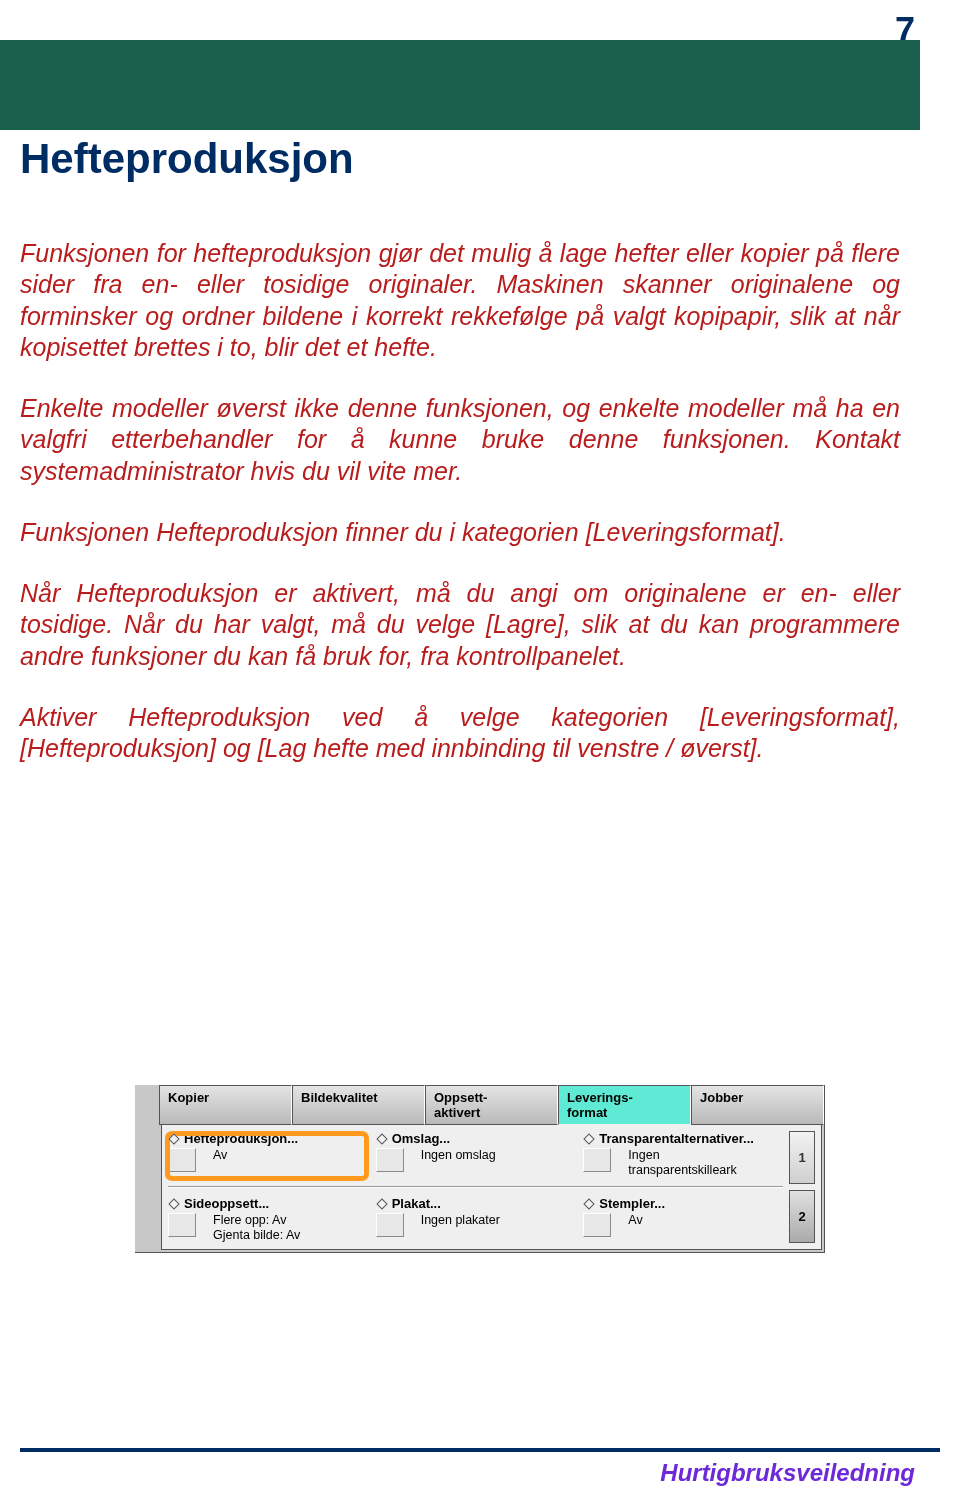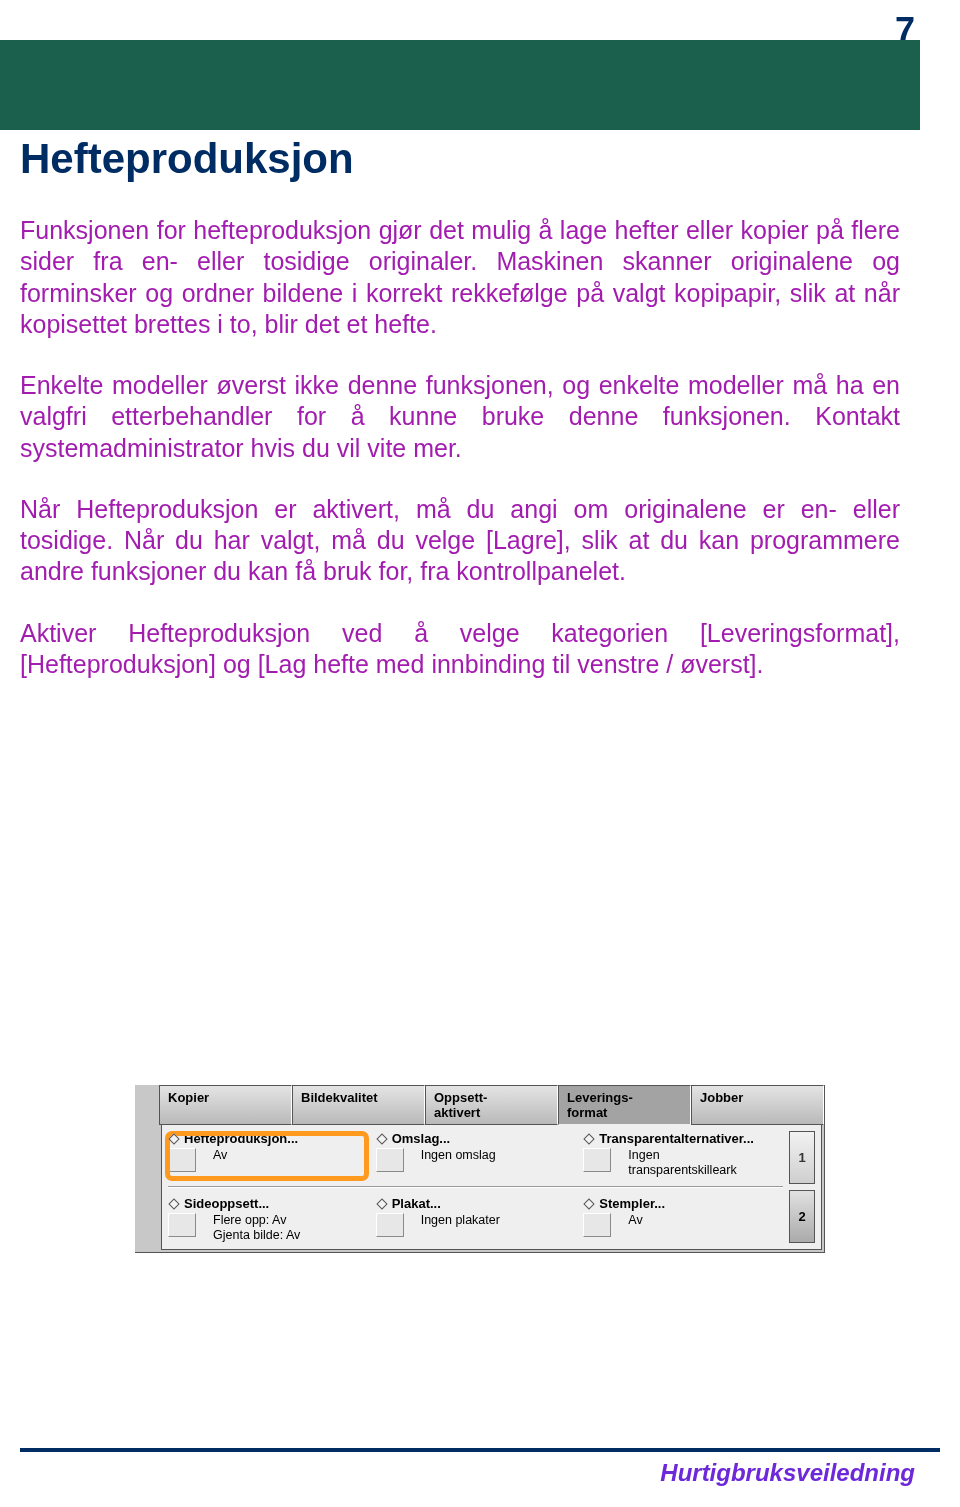--- a/index.html
+++ b/index.html
@@ -31,25 +31,26 @@
     position: absolute;
     left: 20px;
     top: 135px;
     color: #002c64;
     font-weight: bold;
     font-size: 42px;
   }
   .content {
     position: absolute;
     left: 20px;
-    top: 215px;
+    top: 238px;
     width: 880px;
-    color: #a21caf;
+    color: #b91c1c;
     font-size: 25px;
     line-height: 1.25;
+    font-style: italic;
   }
   .content p { margin-bottom: 30px; text-align: justify; }
   .ui {
     position: absolute;
     left: 135px;
     top: 1085px;
     width: 690px;
     background: #c8c8c8;
     font-size: 14px;
     color: #000;
@@ -65,21 +66,21 @@
     border: 1px solid #545454;
     border-right: 1px solid #fff;
     padding: 4px 8px 3px;
     font-weight: bold;
     font-size: 13px;
     height: 40px;
     display: flex;
     align-items: flex-start;
   }
   .tab.active {
-    background: #a3a3a3;
+    background: #5eead4;
     border-bottom: 1px solid #efefef;
   }
   .panel {
     background: #efefef;
     border: 1px solid #545454;
     border-top: none;
     margin: 0 2px 2px 2px;
     padding: 6px 6px 6px 6px;
     position: relative;
     display: flex;
@@ -164,20 +165,21 @@
 </head>
 <body>
 
 <div class="page-number">7</div>
 <div class="header-bar"></div>
 <div class="title">Hefteproduksjon</div>
 
 <div class="content">
   <p>Funksjonen for hefteproduksjon gjør det mulig å lage hefter eller kopier på flere sider fra en- eller tosidige originaler. Maskinen skanner originalene og forminsker og ordner bildene i korrekt rekkefølge på valgt kopipapir, slik at når kopisettet brettes i to, blir det et hefte.</p>
   <p>Enkelte modeller øverst ikke denne funksjonen, og enkelte modeller må ha en valgfri etterbehandler for å kunne bruke denne funksjonen. Kontakt systemadministrator hvis du vil vite mer.</p>
+  <p style="text-align:left">Funksjonen Hefteproduksjon finner du i kategorien [Leveringsformat].</p>
   <p>Når Hefteproduksjon er aktivert, må du angi om originalene er en- eller tosidige. Når du har valgt, må du velge [Lagre], slik at du kan programmere andre funksjoner du kan få bruk for, fra kontrollpanelet.</p>
   <p>Aktiver Hefteproduksjon ved å velge kategorien [Leveringsformat], [Hefteproduksjon] og [Lag hefte med innbinding til venstre / øverst].</p>
 </div>
 
 <div class="ui">
   <div class="tabs">
     <div class="tab">Kopier</div>
     <div class="tab">Bildekvalitet</div>
     <div class="tab" style="white-space:pre-line">Oppsett-
 aktivert</div>

